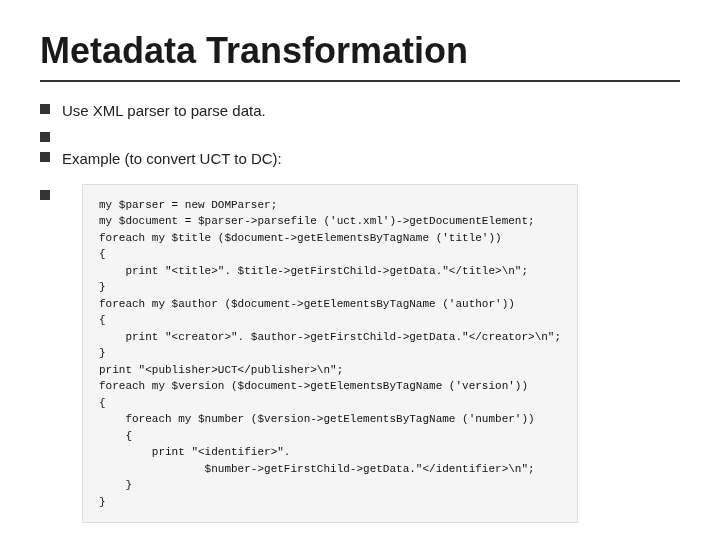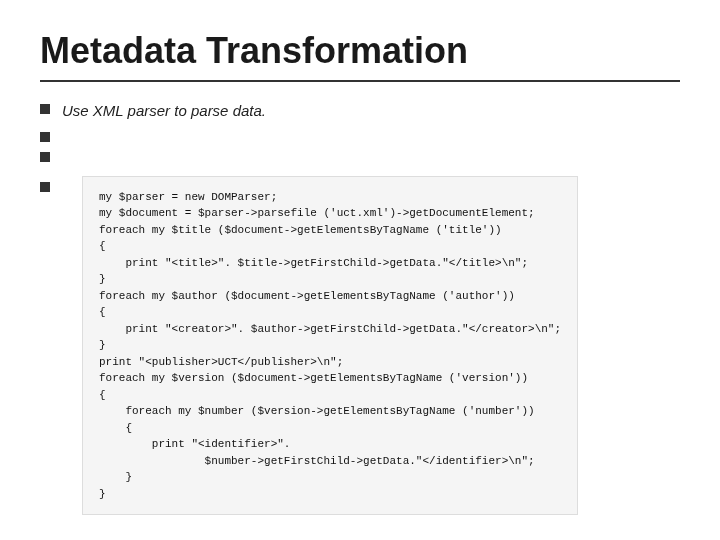--- a/index.html
+++ b/index.html
@@ -28,21 +28,20 @@
       font-weight: bold;
       color: #1a1a1a;
       margin-bottom: 10px;
       border-bottom: 2px solid #333;
       padding-bottom: 8px;
     }
 
     .bullet-list {
       list-style: none;
       margin: 18px 0 14px 0;
-      font-style: italic;
     }
 
     .bullet-list li {
       display: flex;
       align-items: flex-start;
       font-size: 15px;
       color: #222;
       margin-bottom: 6px;
       line-height: 1.45;
     }
@@ -94,20 +93,21 @@
   <ul class="bullet-list">
     <li>
       <span class="bullet-icon"></span>
       <span>Use XML parser to parse data.</span>
     </li>
     <li>
       <span class="bullet-icon"></span>
     </li>
     <li>
       <span class="bullet-icon"></span>
+      <span>Example (to convert UCT to DC):</span>
     </li>
   </ul>
 
   <div class="code-section">
     <span class="code-bullet"></span>
     <div class="code-block">my $parser = new DOMParser;
 my $document = $parser-&gt;parsefile ('uct.xml')-&gt;getDocumentElement;
 foreach my $title ($document-&gt;getElementsByTagName ('title'))
 {
     print "&lt;title&gt;". $title-&gt;getFirstChild-&gt;getData."&lt;/title&gt;\n";

